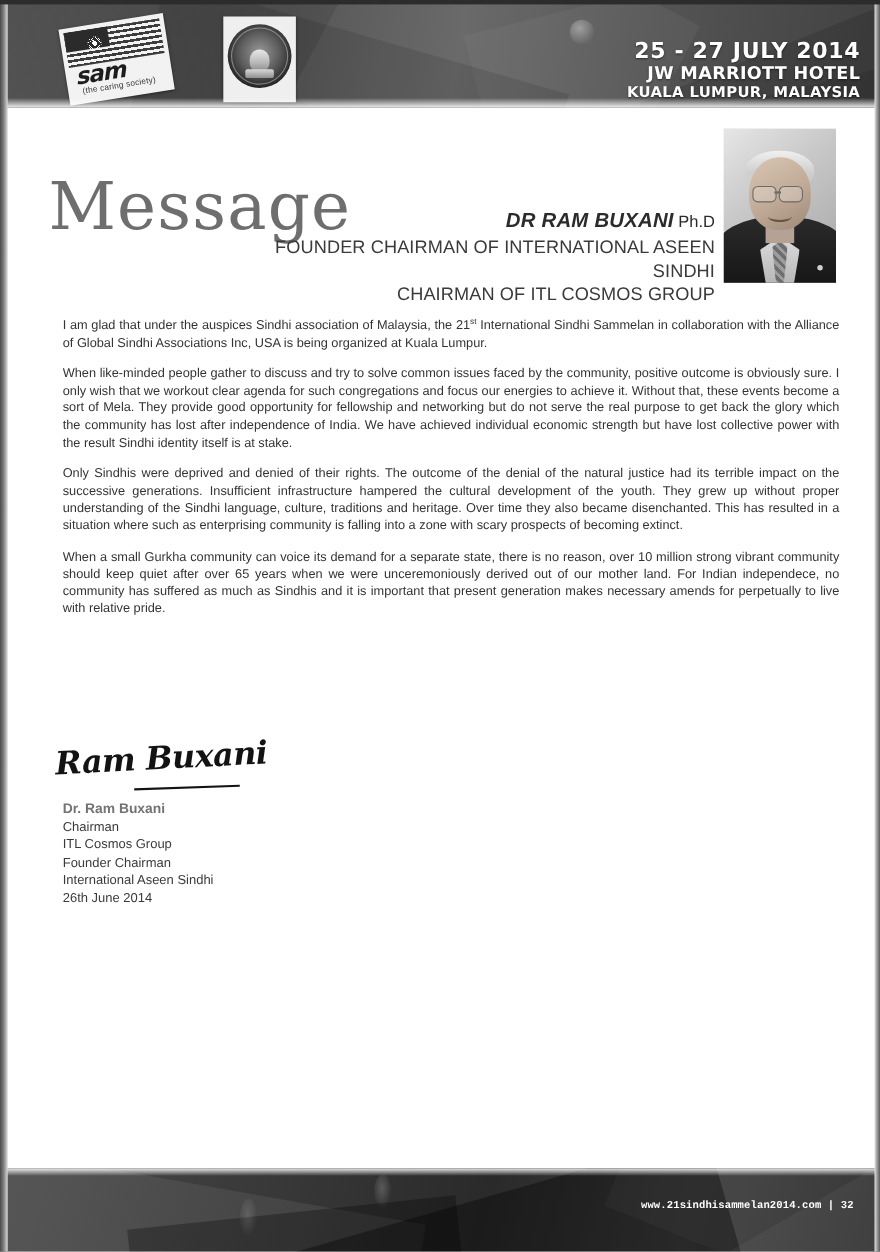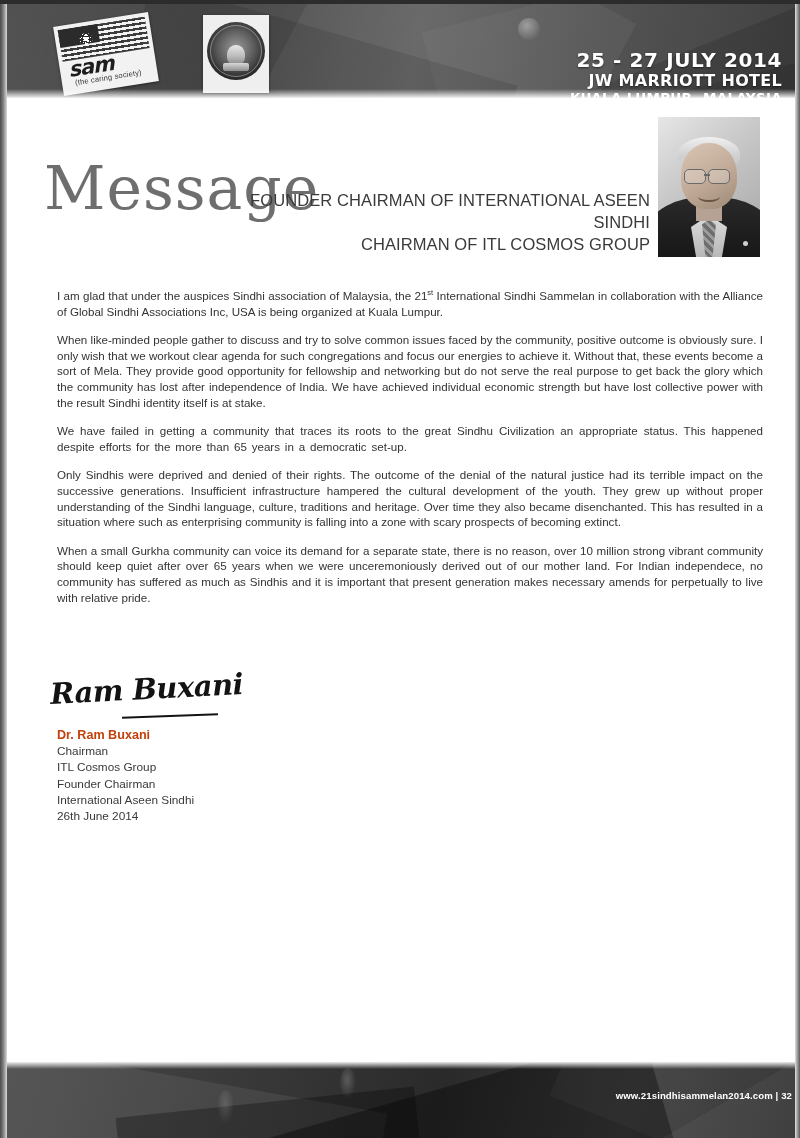--- a/index.html
+++ b/index.html
@@ -144,21 +144,21 @@
   .emblem-base {
     position: absolute; left: 50%; bottom: 9px;
     width: 26px; height: 8px; margin-left: -13px;
     background: linear-gradient(to bottom, #d8d8d8, #8e8e8e);
     border-radius: 2px;
   }
 
   
   .event-info {
     position: absolute;
-    right: 18px; top: 50px;
+    right: 18px; top: 36px;
     text-align: right;
     color: #ffffff;
     font-family: "DejaVu Sans", sans-serif;
     font-weight: 700;
     text-shadow: 0 1px 2px rgba(0,0,0,0.55);
   }
   .event-dates {
     font-size: 20px;
     letter-spacing: 0.6px;
     line-height: 1.02;
@@ -352,21 +352,21 @@
   .signoff {
     position: absolute;
     left: 57px; top: 727px;
     color: #3a3a3a;
     font-size: 11.8px;
     line-height: 16.2px;
   }
   .signoff .bold {
     font-weight: 700;
     font-size: 12.6px;
-    color: #c2410c;
+    color: #737373;
   }
 
   
   .footer {
     position: absolute;
     left: 0; bottom: 0;
     width: 800px; height: 76px;
     background: linear-gradient(105deg, #4a4a4a 0%, #3a3a3a 28%, #2a2a2a 55%, #3f3f3f 78%, #2d2d2d 100%);
     overflow: hidden;
   }
@@ -385,26 +385,26 @@
     position: absolute; left: 218px; top: 28px;
     width: 16px; height: 34px; border-radius: 50%;
     background: radial-gradient(ellipse at 45% 40%, rgba(255,255,255,0.14), rgba(255,255,255,0) 72%);
   }
   .footer-top-fade {
     position: absolute; left: 0; top: 0; width: 800px; height: 7px;
     background: linear-gradient(to top, rgba(255,255,255,0) 0%, rgba(255,255,255,0.9) 100%);
   }
   .footer-text {
     position: absolute;
-    right: 8px; top: 28px;
+    right: 24px; top: 28px;
     color: #ffffff;
     font-size: 9.6px;
     font-weight: 700;
     letter-spacing: 0.1px;
-    font-family: Liberation Sans, sans-serif;
+    font-family: Liberation Mono, monospace;
     text-align: center;
   }
 </style>
 </head>
 <body>
 
 <div class="page">
 
   <div class="header">
     <div class="hdr-facet f1"></div>
@@ -450,28 +450,30 @@
     <div class="p-hair"></div>
     <div class="p-head"></div>
     <div class="p-glass l"></div>
     <div class="p-glass r"></div>
     <div class="p-bridge"></div>
     <div class="p-smile"></div>
     <div class="p-pin"></div>
   </div>
 
   <div class="namebox">
+    <div class="name-line">
+      <span class="name-main">DR RAM BUXANI</span><span class="name-suffix"> Ph.D</span>
+    </div>
     <div class="role-line">FOUNDER CHAIRMAN OF INTERNATIONAL ASEEN SINDHI</div>
     <div class="role-line">CHAIRMAN OF ITL COSMOS GROUP</div>
   </div>
 
   <div class="body-text">
     <p><span>I am glad that under the auspices Sindhi association of Malaysia, the 21</span><sup>st</sup><span> International Sindhi Sammelan in collaboration with the Alliance of Global Sindhi Associations Inc, USA is being organized at Kuala Lumpur.</span></p>
     <p>When like-minded people gather to discuss and try to solve common issues faced by the community, positive outcome is obviously sure. I only wish that we workout clear agenda for such congregations and focus our energies to achieve it. Without that, these events become a sort of Mela. They provide good opportunity for fellowship and networking but do not serve the real purpose to get back the glory which the community has lost after independence of India. We have achieved individual economic strength but have lost collective power with the result Sindhi identity itself is at stake.</p>
-    <p class="loose">We have failed in getting a community that traces its roots to the great Sindhu Civilization an appropriate status. This happened despite efforts for the more than 65 years in a democratic set-up.</p>
     <p>Only Sindhis were deprived and denied of their rights. The outcome of the denial of the natural justice had its terrible impact on the successive generations. Insufficient infrastructure hampered the cultural development of the youth. They grew up without proper understanding of the Sindhi language, culture, traditions and heritage. Over time they also became disenchanted. This has resulted in a situation where such as enterprising community is falling into a zone with scary prospects of becoming extinct.</p>
     <p>When a small Gurkha community can voice its demand for a separate state, there is no reason, over 10 million strong vibrant community should keep quiet after over 65 years when we were unceremoniously derived out of our mother land. For Indian independece, no community has suffered as much as Sindhis and it is important that present generation makes necessary amends for perpetually to live with relative pride.</p>
   </div>
 
   <div class="signature">
     <span class="sig-script">Ram Buxani</span>
     <div class="sig-underline"></div>
   </div>
 
   <div class="signoff">

